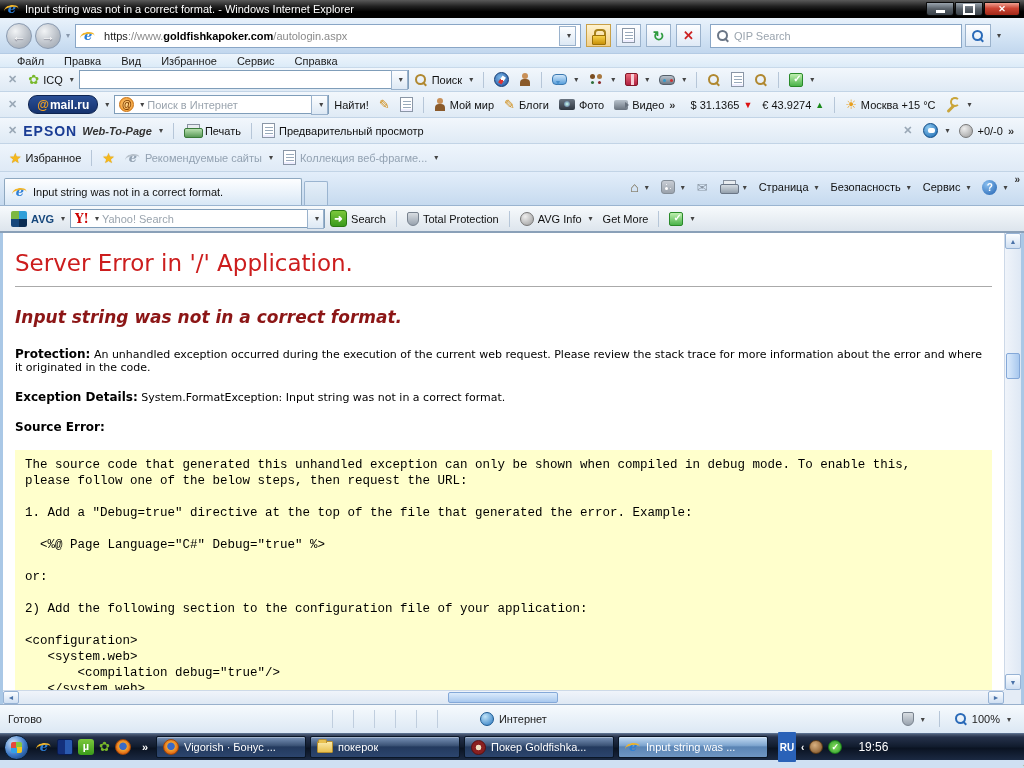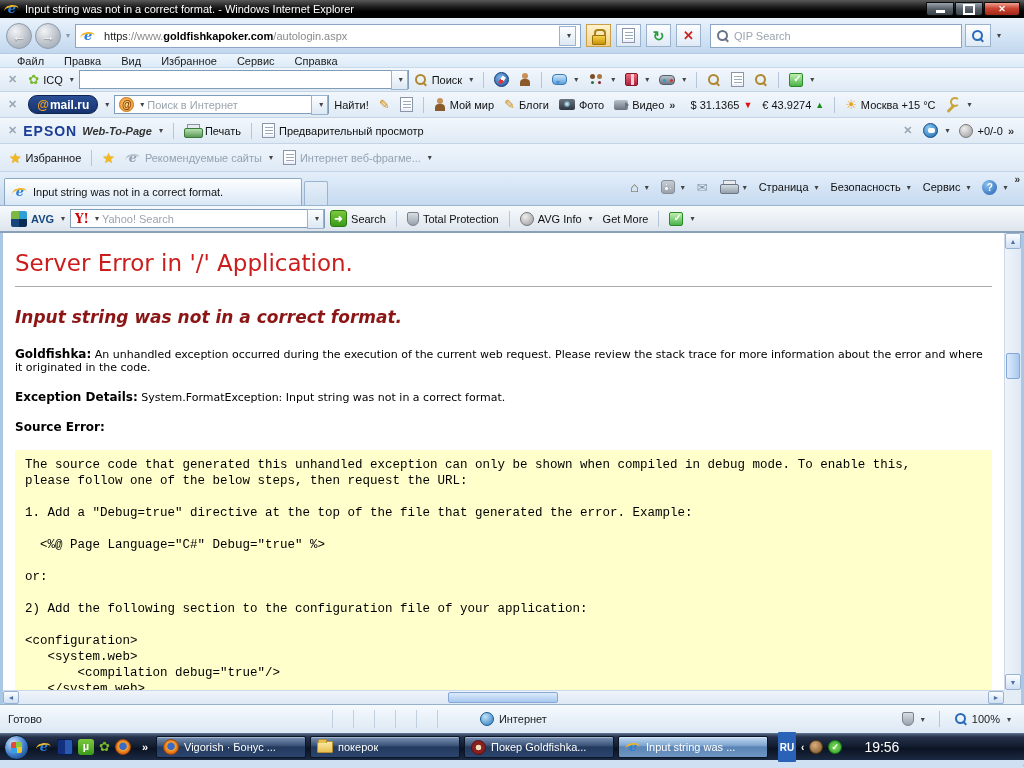--- a/index.html
+++ b/index.html
@@ -177,21 +177,21 @@
 .orb-flag{width:11px;height:11px;border-radius:2px;background:conic-gradient(#86c83c 0 25%,#f5c81e 25% 50%,#32a0e8 50% 75%,#e8483a 75%)}
 .ql{display:flex;align-items:center;gap:5px;margin:0 3px;flex:none}
 .ql .i{cursor:pointer}
 .tb-ovf{color:#fff;font-weight:bold;margin:0 4px;flex:none;cursor:pointer}
 .taskbtn{flex:1;max-width:150px;height:22px;border-radius:2px;border:1px solid #0a1626;background:linear-gradient(#7a94b8,#3d5578 42%,#233a5e 50%,#2c456e);box-shadow:inset 0 1px 0 rgba(255,255,255,.35);color:#fff;display:flex;align-items:center;gap:5px;padding:0 6px;overflow:hidden;cursor:pointer}
 .taskbtn.active{background:linear-gradient(#c2daf2,#7fa6d0 42%,#5a84b4 50%,#6f96c2);color:#fff}
 .taskbtn .lbl{white-space:nowrap;overflow:hidden;text-overflow:ellipsis;font-size:11px}
 .tray{display:flex;align-items:center;gap:5px;margin-left:6px;color:#fff;flex:none}
 .lang{width:18px;height:30px;background:#2a62b8;color:#fff;font-size:10px;font-weight:bold;display:flex;align-items:center;justify-content:center;border-radius:1px;cursor:pointer}
 .tray-chev{color:#fff;font-size:10px;font-weight:bold;cursor:pointer}
-.clock{font-size:14px;margin:0 17px;color:#fff}
+.clock{font-size:12px;margin:0 11px;color:#fff}
 </style>
 </head>
 <body>
 
 <div id="screen">
 
   <div class="titlebar row">
     <span class="i i-ie"></span>
     <span class="t-title">Input string was not in a correct format. - Windows Internet Explorer</span>
     <span class="win-controls">
@@ -407,21 +407,21 @@
     <span class="tb-item">
         <span class="i-star add">★</span>
       </span>
     <span class="tb-item fav-grey">
         <span class="i i-ie grey"></span>
         <span>Рекомендуемые сайты</span>
         <span class="dd">▾</span>
       </span>
     <span class="tb-item fav-grey">
         <span class="i i-doc"></span>
-        <span>Интернет веб-фрагме...</span>
+        <span>Коллекция веб-фрагме...</span>
         <span class="dd">▾</span>
       </span>
   </div>
 
   <div class="tabrow row">
     <div class="tab">
       <span class="i i-ie"></span>
       <span class="tab-title">Input string was not in a correct format.</span>
     </div>
     <div class="tabstub"></div>
@@ -498,21 +498,21 @@
         <span class="i i-checkdoc"></span>
         <span class="dd">▾</span>
       </span>
   </div>
 
   <div class="content-wrap">
     <div class="page">
       <div class="err-h1">Server Error in '/' Application.</div>
       <hr class="err-hr">
       <div class="err-h2">Input string was not in a correct format.</div>
-      <p class="meta"><b>Goldfishka:</b> <span>An unhandled exception occurred during the execution of the current web request. Please review the stack trace for more information about the error and where it originated in the code.</span></p>
+      <p class="meta"><b>Protection:</b> <span>An unhandled exception occurred during the execution of the current web request. Please review the stack trace for more information about the error and where it originated in the code.</span></p>
       <p class="meta"><b>Exception Details:</b> <span>System.FormatException: Input string was not in a correct format.</span></p>
       <p class="meta"><b>Source Error:</b></p>
       <div class="codebox">The source code that generated this unhandled exception can only be shown when compiled in debug mode. To enable this,
 please follow one of the below steps, then request the URL:
 
 1. Add a "Debug=true" directive at the top of the file that generated the error. Example:
 
   &lt;%@ Page Language="C#" Debug="true" %&gt;
 
 or:

